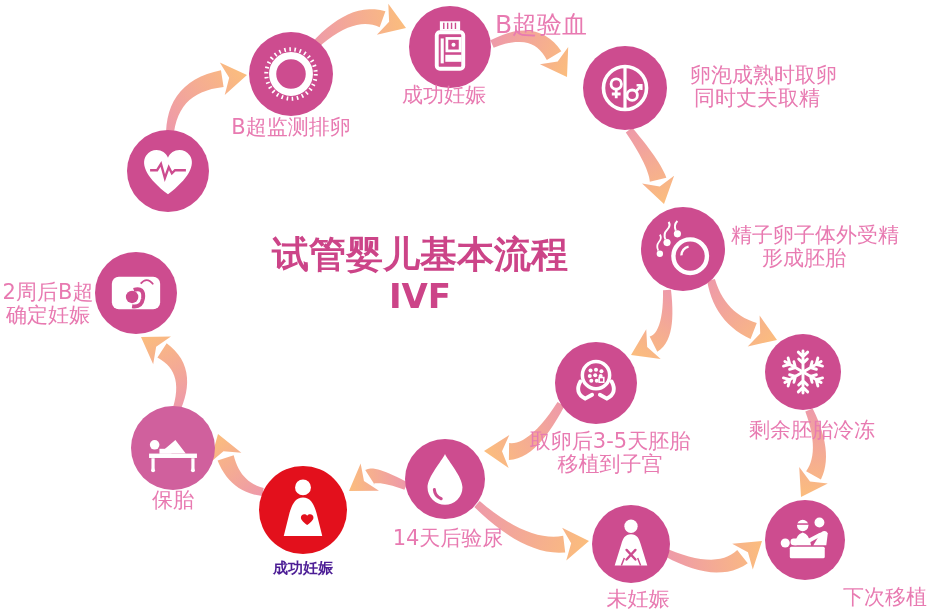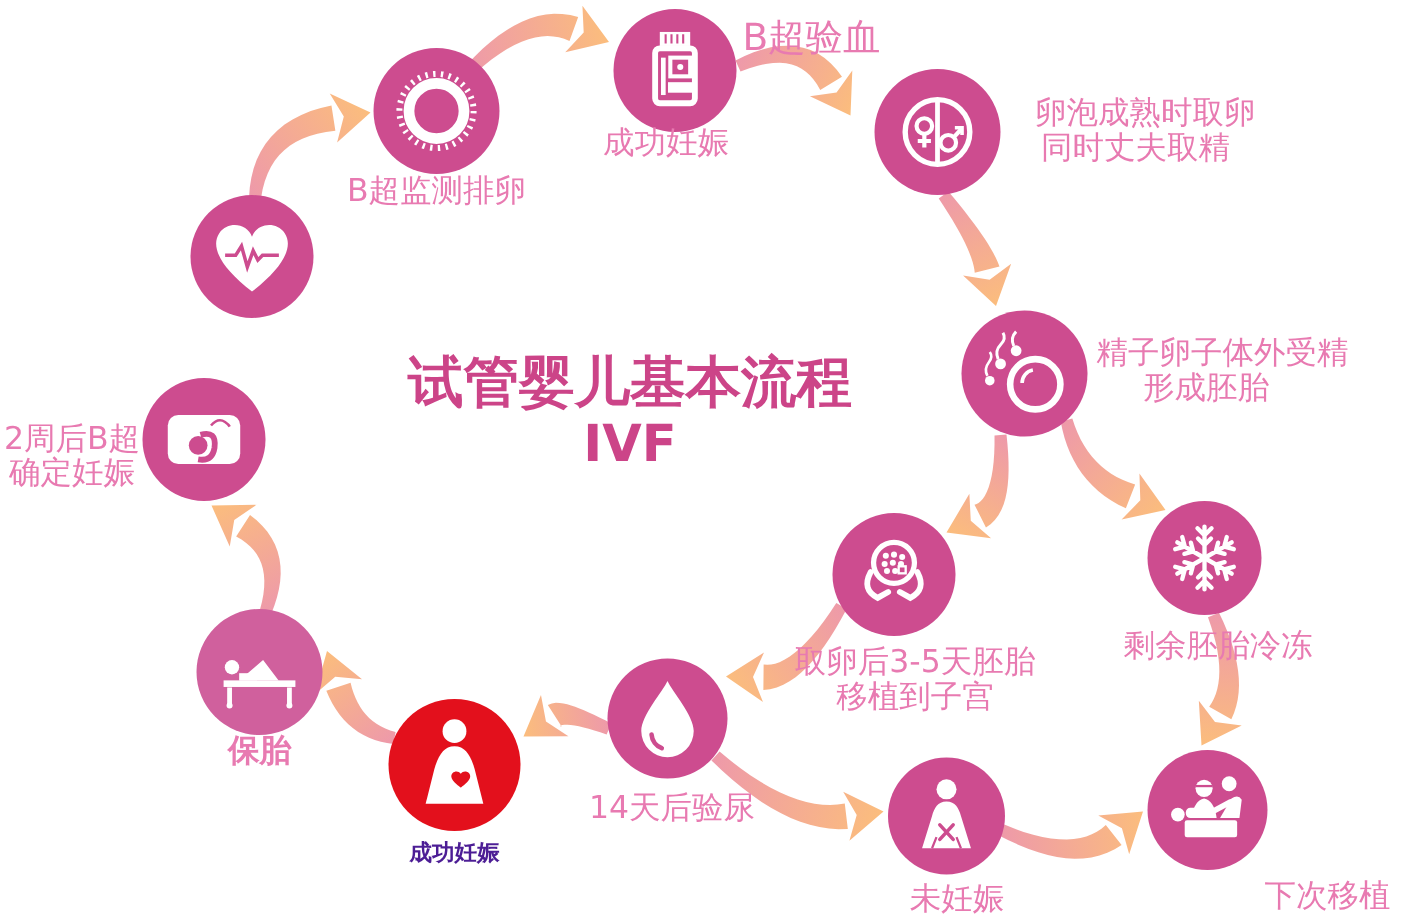--- a/index.html
+++ b/index.html
@@ -311,21 +311,21 @@
       </div>
       <div class="node-label" style="left: 518px; width: 240px; text-align: center; top: 588px;">
         <div>未妊娠</div>
       </div>
       <div class="node-label" style="left: 687px; width: 240px; text-align: right; top: 586px;">
         <div>下次移植</div>
       </div>
       <div class="node-label red" style="left: 183px; width: 240px; text-align: center; top: 557px;">
         <div>成功妊娠</div>
       </div>
-      <div class="node-label" style="left: 53px; width: 240px; text-align: center; top: 489px; font-weight: bold;">
+      <div class="node-label" style="left: 53px; width: 240px; text-align: center; top: 489px;">
         <div>保胎</div>
       </div>
       <div class="node-label" style="left: 0px; width: 96px; text-align: center; top: 281px;">
         <div>2周后B超</div>
         <div>确定妊娠</div>
       </div>
     </div>
   <div id="edge-label">B超验血</div>
   <div id="title-block">
     <div id="title-line1">试管婴儿基本流程</div>

